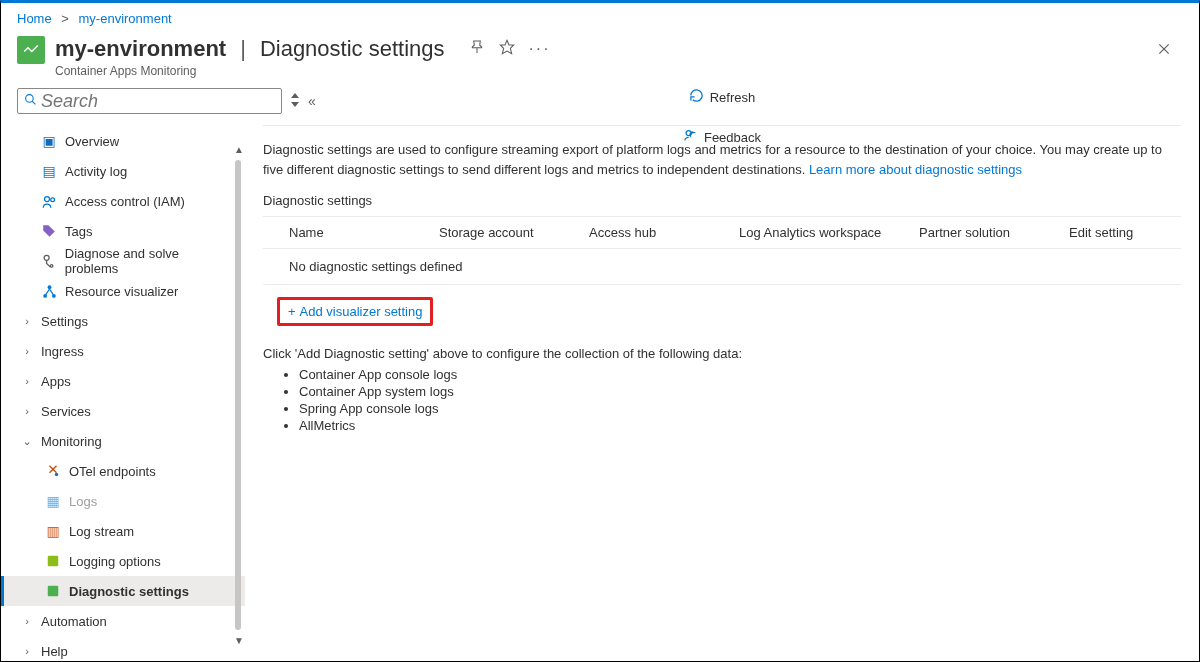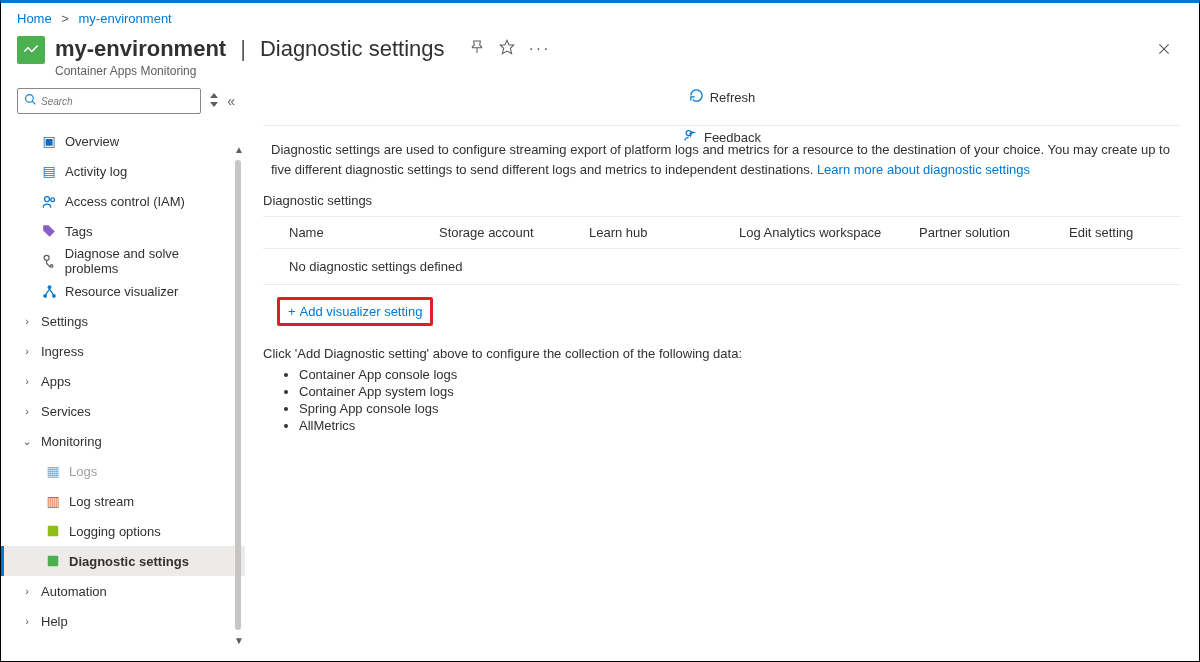--- a/index.html
+++ b/index.html
@@ -64,21 +64,21 @@
 }
 .search-box {
   flex: 1;
   display: flex; align-items: center;
   border: 1px solid #8a8886;
   border-radius: 2px;
   height: 26px;
   padding: 0 6px;
 }
 .search-box input {
-  border: none; outline: none; flex: 1; font-size: 10px;
+  border: none; outline: none; flex: 1; font-size: 18px;
   font-style: italic; color: #605e5c;
 }
 .search-icon { color: #0078d4; font-size: 14px; margin-right: 4px; }
 .sort-handle { color: #605e5c; font-size: 12px; cursor: pointer; }
 .collapse-handle { color: #605e5c; font-size: 14px; cursor: pointer; }
 
 .nav-scroll {
   overflow: hidden;
   position: relative;
   flex: 1;
@@ -136,21 +136,21 @@
   border-bottom: 1px solid #edebe9;
   margin-bottom: 14px;
   flex-direction: column;
 }
 .toolbar-item {
   display: flex; align-items: center; gap: 6px;
   color: #323130; cursor: pointer; font-size: 13px;
 }
 .toolbar-item .ticon { color: #0078d4; font-size: 15px; }
 
-.description { font-size: 13px; line-height: 1.5; margin-bottom: 14px; margin-left: 8px; }
+.description { font-size: 13px; line-height: 1.5; margin-bottom: 14px; }
 
 .section-title { font-size: 13px; margin-bottom: 8px; }
 
 .diag-table {
   border: 1px solid #edebe9;
   border-left: none; border-right: none;
   margin-bottom: 8px;
 }
 .diag-head {
   display: flex; font-size: 13px; font-weight: 400; color: #323130;
@@ -327,20 +327,30 @@
         <span>Apps</span>
       </div>
       <div class="nav-item">
         <span class="chev">›</span>
         <span>Services</span>
       </div>
       <div class="nav-item">
         <span class="chev">⌄</span>
         <span>Monitoring</span>
       </div>
+      <div class="nav-item nav-child">
+        <span class="nav-icon ic-orange">
+          <svg width="14" height="14" viewBox="0 0 24 24" fill="none" stroke="#ca5010" stroke-width="2.5">
+              <path d="M6 3l12 12"></path>
+              <path d="M6 15l12-12"></path>
+              <circle cx="18" cy="18" r="3" fill="#0078d4" stroke="none"></circle>
+            </svg>
+        </span>
+        <span>OTel endpoints</span>
+      </div>
       <div class="nav-item nav-child disabled">
         <span class="nav-icon ic-lblue">▦</span>
         <span>Logs</span>
       </div>
       <div class="nav-item nav-child">
         <span class="nav-icon ic-orange">▥</span>
         <span>Log stream</span>
       </div>
       <div class="nav-item nav-child">
         <span class="nav-icon ic-lime">
@@ -402,21 +412,21 @@
       <span>Diagnostic settings are used to configure streaming export of platform logs and metrics for a resource to the destination of your choice. You may create up to five different diagnostic settings to send different logs and metrics to independent destinations. </span>
       <a>Learn more about diagnostic settings</a>
     </div>
 
     <div class="section-title">Diagnostic settings</div>
 
     <div class="diag-table">
       <div class="diag-head">
         <div class="col-name">Name</div>
         <div class="col-storage">Storage account</div>
-        <div class="col-eventhub">Learn hub</div>
+        <div class="col-eventhub">Access hub</div>
         <div class="col-law">Log Analytics workspace</div>
         <div class="col-partner">Partner solution</div>
         <div class="col-edit">Edit setting</div>
       </div>
       <div class="diag-empty">No diagnostic settings defined</div>
     </div>
 
     <div class="add-setting-wrap">
       <span class="add-setting">
         <span>+</span>

